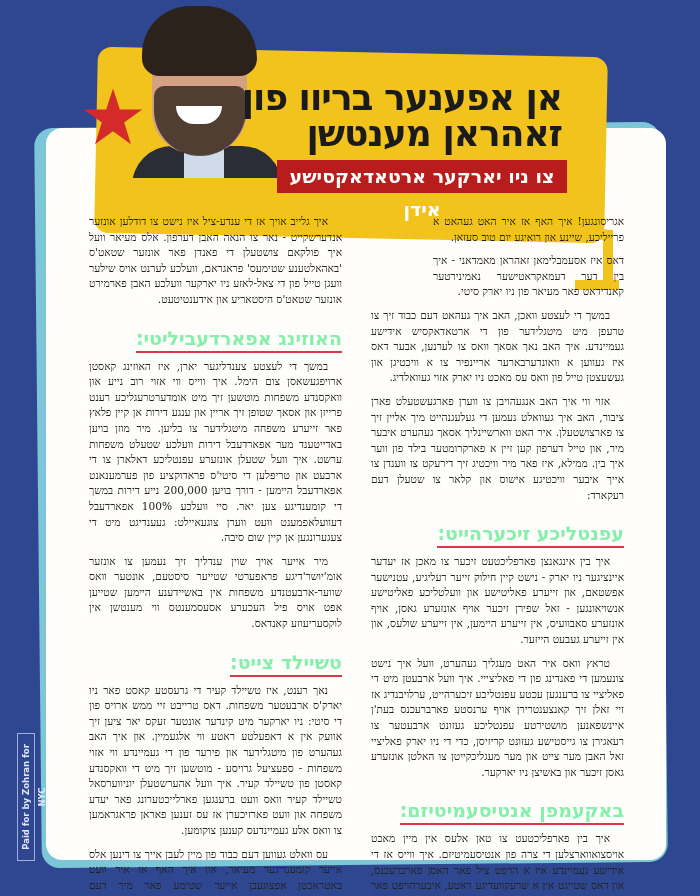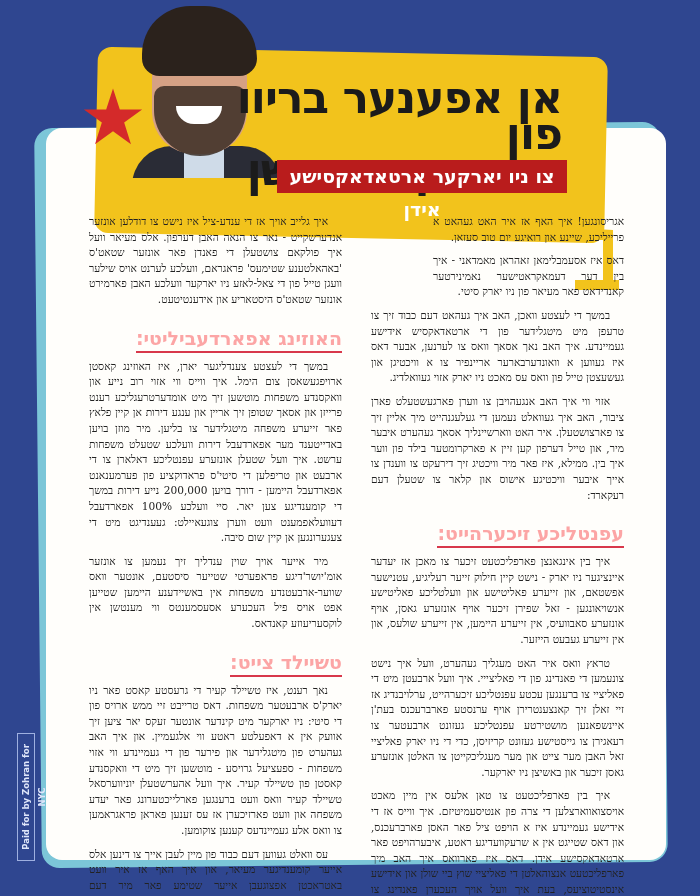--- a/index.html
+++ b/index.html
@@ -51,21 +51,21 @@
     position: absolute; left: 52px; top: 140px; width: 40px; height: 40px;
     background: #cfdbe8;
   }
   .star {
     position: absolute; left: 82px; top: 86px; width: 62px; height: 62px;
   }
   .title {
     position: absolute; right: 138px; top: 80px; width: 330px;
     direction: rtl; 
     font-family: "DejaVu Sans", "Liberation Sans", sans-serif;
-    font-weight: 900; font-size: 44px; line-height: 36px; color: #1b1b1b;
+    font-weight: 900; font-size: 36px; line-height: 36px; color: #1b1b1b;
     letter-spacing: -1px;
   }
   .subtitle {
     position: absolute; left: 277px; top: 160px; width: 290px; height: 33px;
     background: #b91c1c; color: #fff;
     direction: rtl; text-align: center;
     font-family: "DejaVu Sans", "Liberation Sans", sans-serif;
     font-weight: bold; font-size: 19px; line-height: 33px;
   }
   .col {
@@ -75,21 +75,21 @@
   .col p { margin: 0 0 8px 5px; text-indent: 14px; }
   .col-right { left: 366px; width: 258px; }
   .col-left { left: 84px; width: 258px; }
   .dropcap {
     position: absolute; left: 573px; top: 222px; width: 48px; height: 70px;
   }
   .col-right .intro { margin-left: 0; margin-right: 0; }
   .col-right .intro p { padding-left: 62px; text-indent: 0; }
   h2 {
     margin: 10px 0 6px 0; font-size: 19px; line-height: 24px;
-    color: #fca5a5; font-weight: bold;
+    color: #86efac; font-weight: bold;
     font-family: "DejaVu Sans", "Liberation Sans", sans-serif;
     display: inline-block; border-bottom: 2px solid #d8384b; padding-bottom: 1px;
   }
   .h2wrap { text-align: right; }
   .paid-by {
     position: absolute; left: 6px; top: 735px;
     width: 126px; height: 16px;
     border: 1px solid #9fb0e0; color: #dfe6fa;
     font-family: "DejaVu Sans", "Liberation Sans", sans-serif;
     font-weight: bold; font-size: 8.5px; line-height: 16px; text-align: center;
@@ -134,20 +134,21 @@
     <p>אגריסונגען! איך האף אז איר האט געהאט א פרייליכע, שיינע און רואיגע יום טוב סעזאן.</p>
     <p>דאס איז אסעמבלימאן זאהראן מאמדאני - איך בין דער דעמאקראטישער נאמינירטער קאנדידאט פאר מעיאר פון ניו יארק סיטי.</p>
   </div>
   <p>במשך די לעצטע וואכן, האב איך געהאט דעם כבוד זיך צו טרעפן מיט מיטגלידער פון די ארטאדאקסיש אידישע געמיינדע. איך האב נאך אסאך וואס צו לערנען, אבער דאס איז געווען א וואונדערבארער אריינפיר צו א וויכטיגן און געשעצטן טייל פון וואס עס מאכט ניו יארק אזוי געוואלדיג.</p>
   <p>אזוי ווי איך האב אנגעהויבן צו ווערן פארגעשטעלט פארן ציבור, האב איך געוואלט נעמען די געלעגנהייט מיך אליין זיך צו פארצושטעלן. איר האט ווארשיינליך אסאך געהערט איבער מיר, און טייל דערפון קען זיין א פארקרומטער בילד פון ווער איך בין. ממילא, איז פאר מיר וויכטיג זיך דירעקט צו ווענדן צו אייך איבער וויכטיגע אישוס און קלאר צו שטעלן דעם רעקארד:</p>
 
   <div class="h2wrap"><h2>עפנטליכע זיכערהייט:</h2></div>
   <p>איך בין אינגאנצן פארפליכטעט זיכער צו מאכן אז יעדער איינציגער ניו יארק - נישט קיין חילוק זייער רעליגיע, עטנישער אפשטאם, און זייערע פאליטישע און וועלטליכע פאליטישע אנשויאונגען - זאל שפירן זיכער אויף אונזערע גאסן, אויף אונזערע סאבוועיס, אין זייערע היימען, אין זייערע שולעס, און אין זייערע געבעט הייזער.</p>
   <p>טראץ וואס איר האט מעגליך געהערט, וועל איך נישט צונעמען די פאנדינג פון די פאליצייי. איך וועל ארבעטן מיט די פאליציי צו ברענגען עכטע עפנטליכע זיכערהייט, ערלויבנדיג אז זיי זאלן זיך קאנצענטרירן אויף ערנסטע פארברעכנס בעת'ן איינשפאנען מושטירטע עפנטליכע געזונט ארבעטער צו רעאגירן צו גייסטישע געזונט קריזיסן, כדי די ניו יארק פאליציי זאל האבן מער צייט און מער מעגליכקייטן צו האלטן אונזערע גאסן זיכער און באשיצן ניו יארקער.</p>
 
+  <div class="h2wrap"><h2>באקעמפן אנטיסעמיטיזם:</h2></div>
   <p>איך בין פארפליכטעט צו טאן אלעס אין מיין מאכט אויסצואווארצלען די צרה פון אנטיסעמיטיזם. איך ווייס אז די אידישע געמיינדע איז א הויפט ציל פאר האסן פארברעכנס, און דאס שטייגט אין א שרעקוועדיגע ראטע, איבערהויפט פאר ארטאדאקסישע אידן. דאס איז פארוואס איך האב מיך פארפליכטעט אנצוהאלטן די פאליציי שוץ ביי שולן און אידישע אינסטיטוציעס, בעת איך וועל אויך העכערן פאנדינג צו באקעמפן אנטיסעמיטיזם מיט 800%.</p>
 </div>
 
 <div class="col col-left">
   <p>איך גלייב אויך אז די ענדע-ציל איז נישט צו דודלען אונזער אנדערשקייט - נאר צו הנאה האבן דערפון. אלס מעיאר וועל איך פולקאם צושטעלן די פאנדן פאר אונזער שטאט'ס 'באהאלטענע שטימעס' פראגראם, וועלכע לערנט אויס שילער וועגן טייל פון די צאל-לאזע ניו יארקער וועלכע האבן פארמירט אונזער שטאט'ס היסטאריע און אידענטיטעט.</p>
 
   <div class="h2wrap"><h2>האוזינג אפארדעביליטי:</h2></div>
   <p>במשך די לעצטע צענדליגער יארן, איז האוזינג קאסטן ארויפגעשאסן צום הימל. איך ווייס ווי אזוי רוב נייע און וואקסנדע משפחות מוטשען זיך מיט אומדערטרעגליכע רענט פרייזן און אסאך שטופן זיך אריין און ענגע דירות אן קיין פלאץ פאר זייערע משפחה מיטגלידער צו בליען. מיר מוזן בויען באדייטענד מער אפארדעבל דירות וועלכע שטעלט משפחות ערשט. איך וועל שטעלן אונזערע עפנטליכע דאלארן צו די ארבעט און טריפלען די סיטי'ס פראדוקציע פון פערמענאנט אפארדעבל היימען - דורך בויען 200,000 נייע דירות במשך די קומענדיגע צען יאר. סיי וועלכע 100% אפארדעבל דעוועלאפמענט וועט ווערן צוגעאיילט: געענדיגט מיט די צעגערונגען אן קיין שום סיבה.</p>
   <p>מיר אייער אויך שוין ענדליך זיך נעמען צו אונזער אומ'יושר'דיגע פראפערטי שטייער סיסטעם, אונטער וואס שווער-ארבעטנדע משפחות אין באשיידענע היימען שטייען אפט אויס פיל העכערע אסעסמענטס ווי מענטשן אין לוקסעריעוזע קאנדאס.</p>
 

